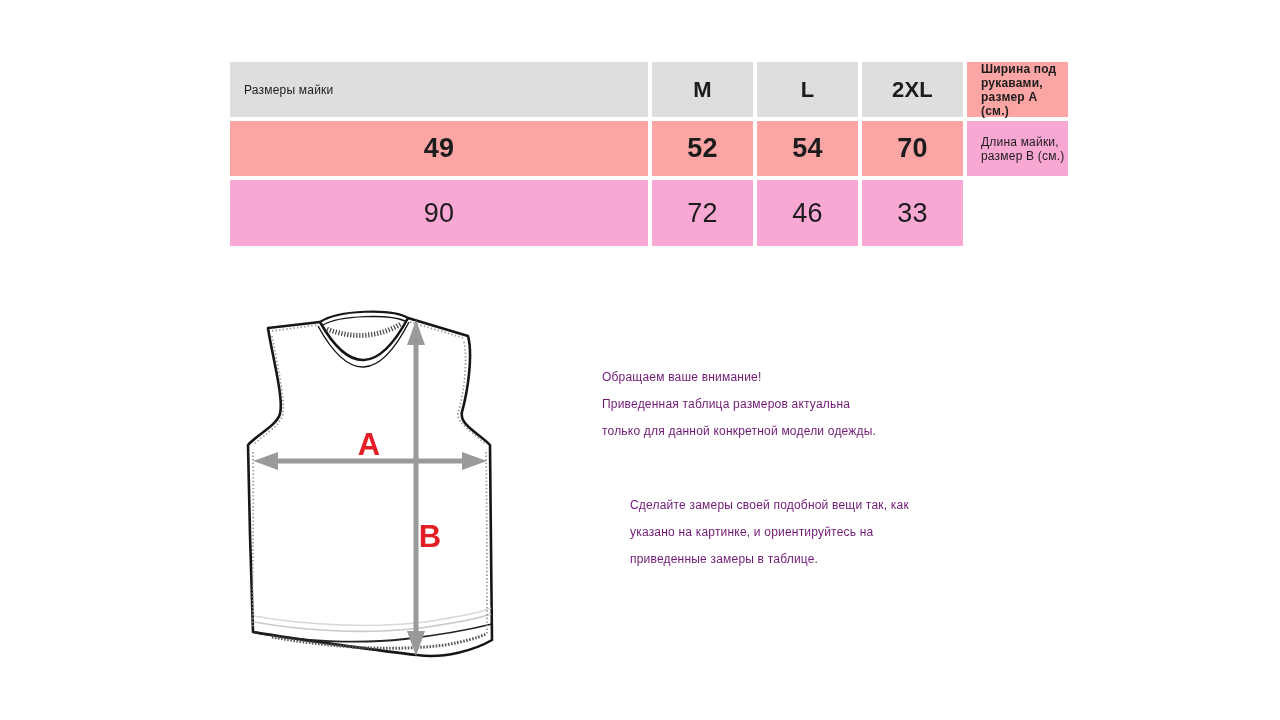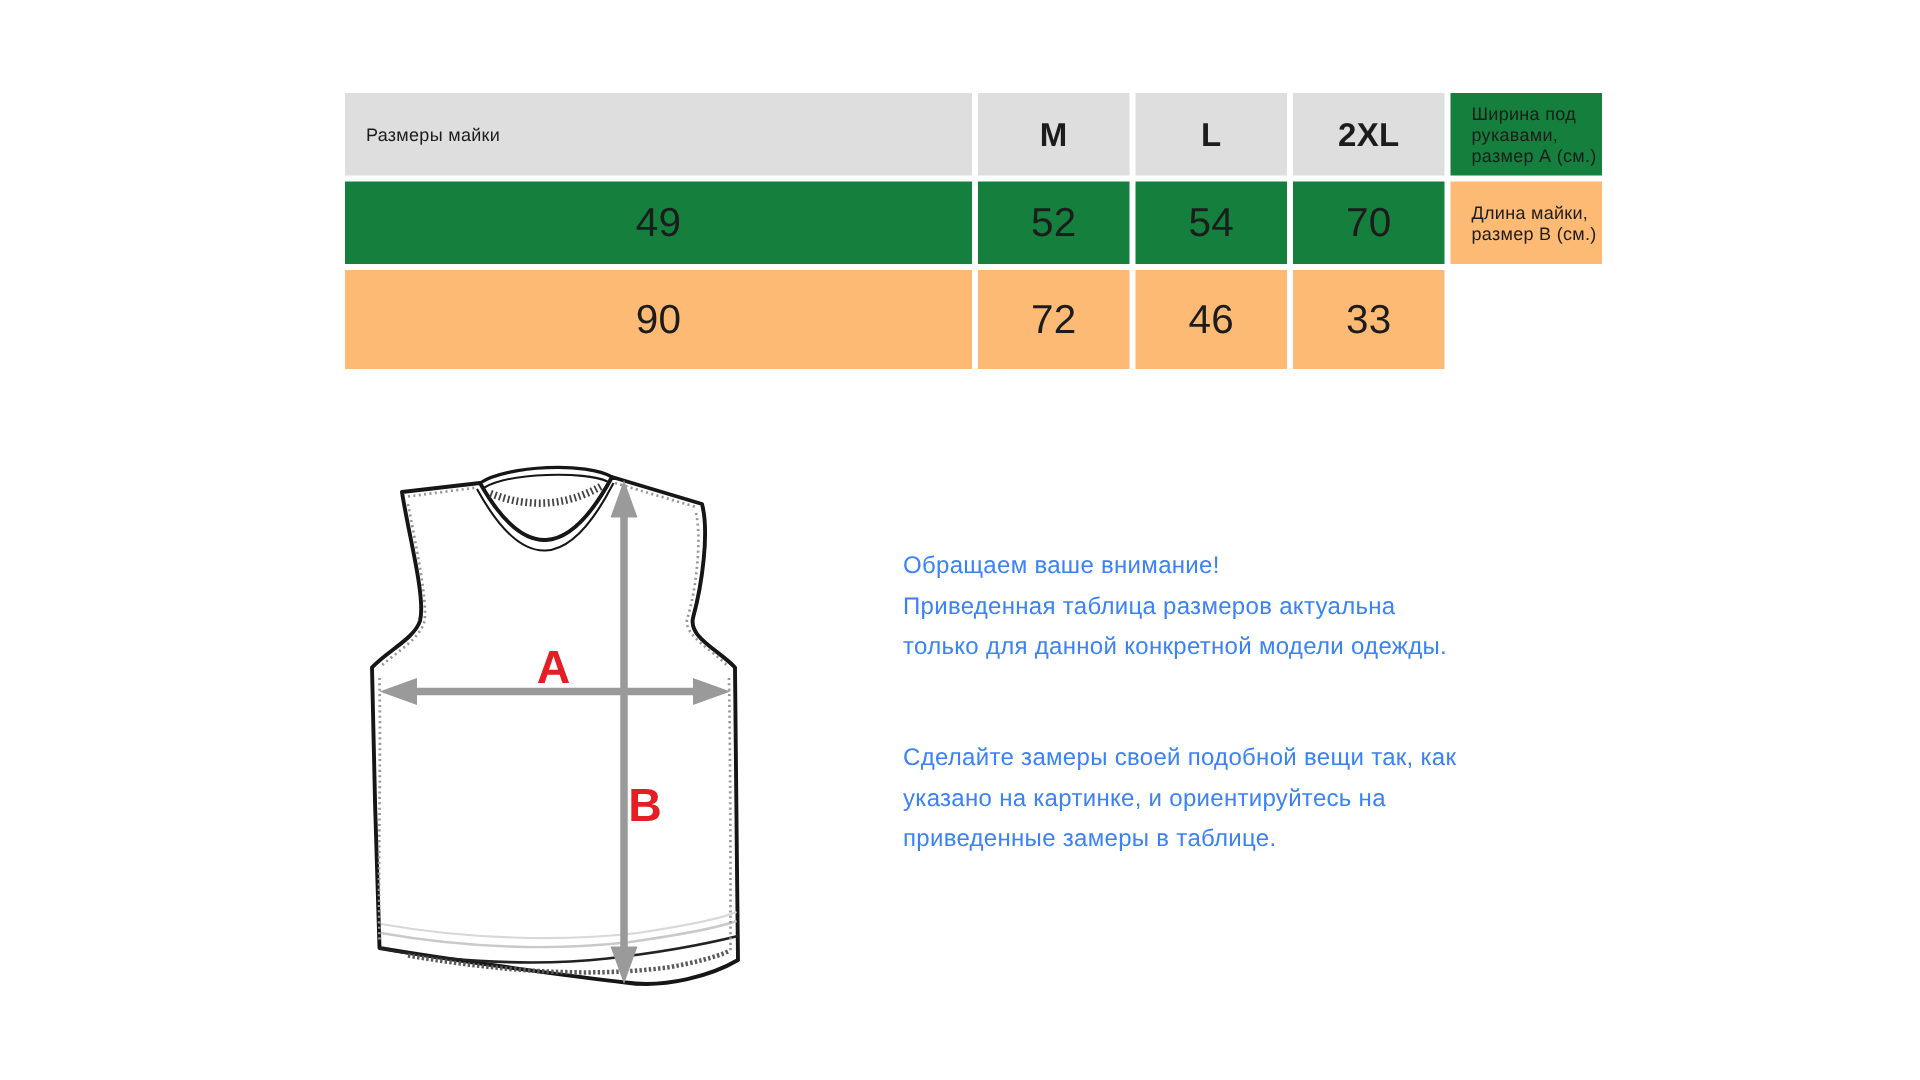--- a/index.html
+++ b/index.html
@@ -30,36 +30,36 @@
     font-size: 27px;
     letter-spacing: 0.2px;
   }
   .cell.label-cell {
     justify-content: flex-start;
     padding-left: 14px;
     font-size: 12px;
   }
   .cell.head { background: #dedede; }
   .cell.size-head { font-weight: bold; font-size: 22px; }
-  .cell.r1 { background: #15803d; }
-  .cell.r2 { background: #fdba74; }
+  .cell.r1 { background: #fca5a5; font-weight: bold; }
+  .cell.r2 { background: #f9a8d4; }
 
   
   .note {
     position: absolute;
     left: 602px;
     width: 600px;
-    color: #3b82f6;
-    font-size: 16px;
+    color: #701a75;
+    font-size: 12px;
     line-height: 27px;
     white-space: pre-line;
     letter-spacing: 0.2px;
   }
   #note1 { top: 364px; }
-  #note2 { top: 492px; }
+  #note2 { top: 492px; margin-left: 28px; }
 
   
   .shirt-svg {
     position: absolute;
     left: 240px; top: 310px;
   }
 </style>
 </head>
 <body>
 

